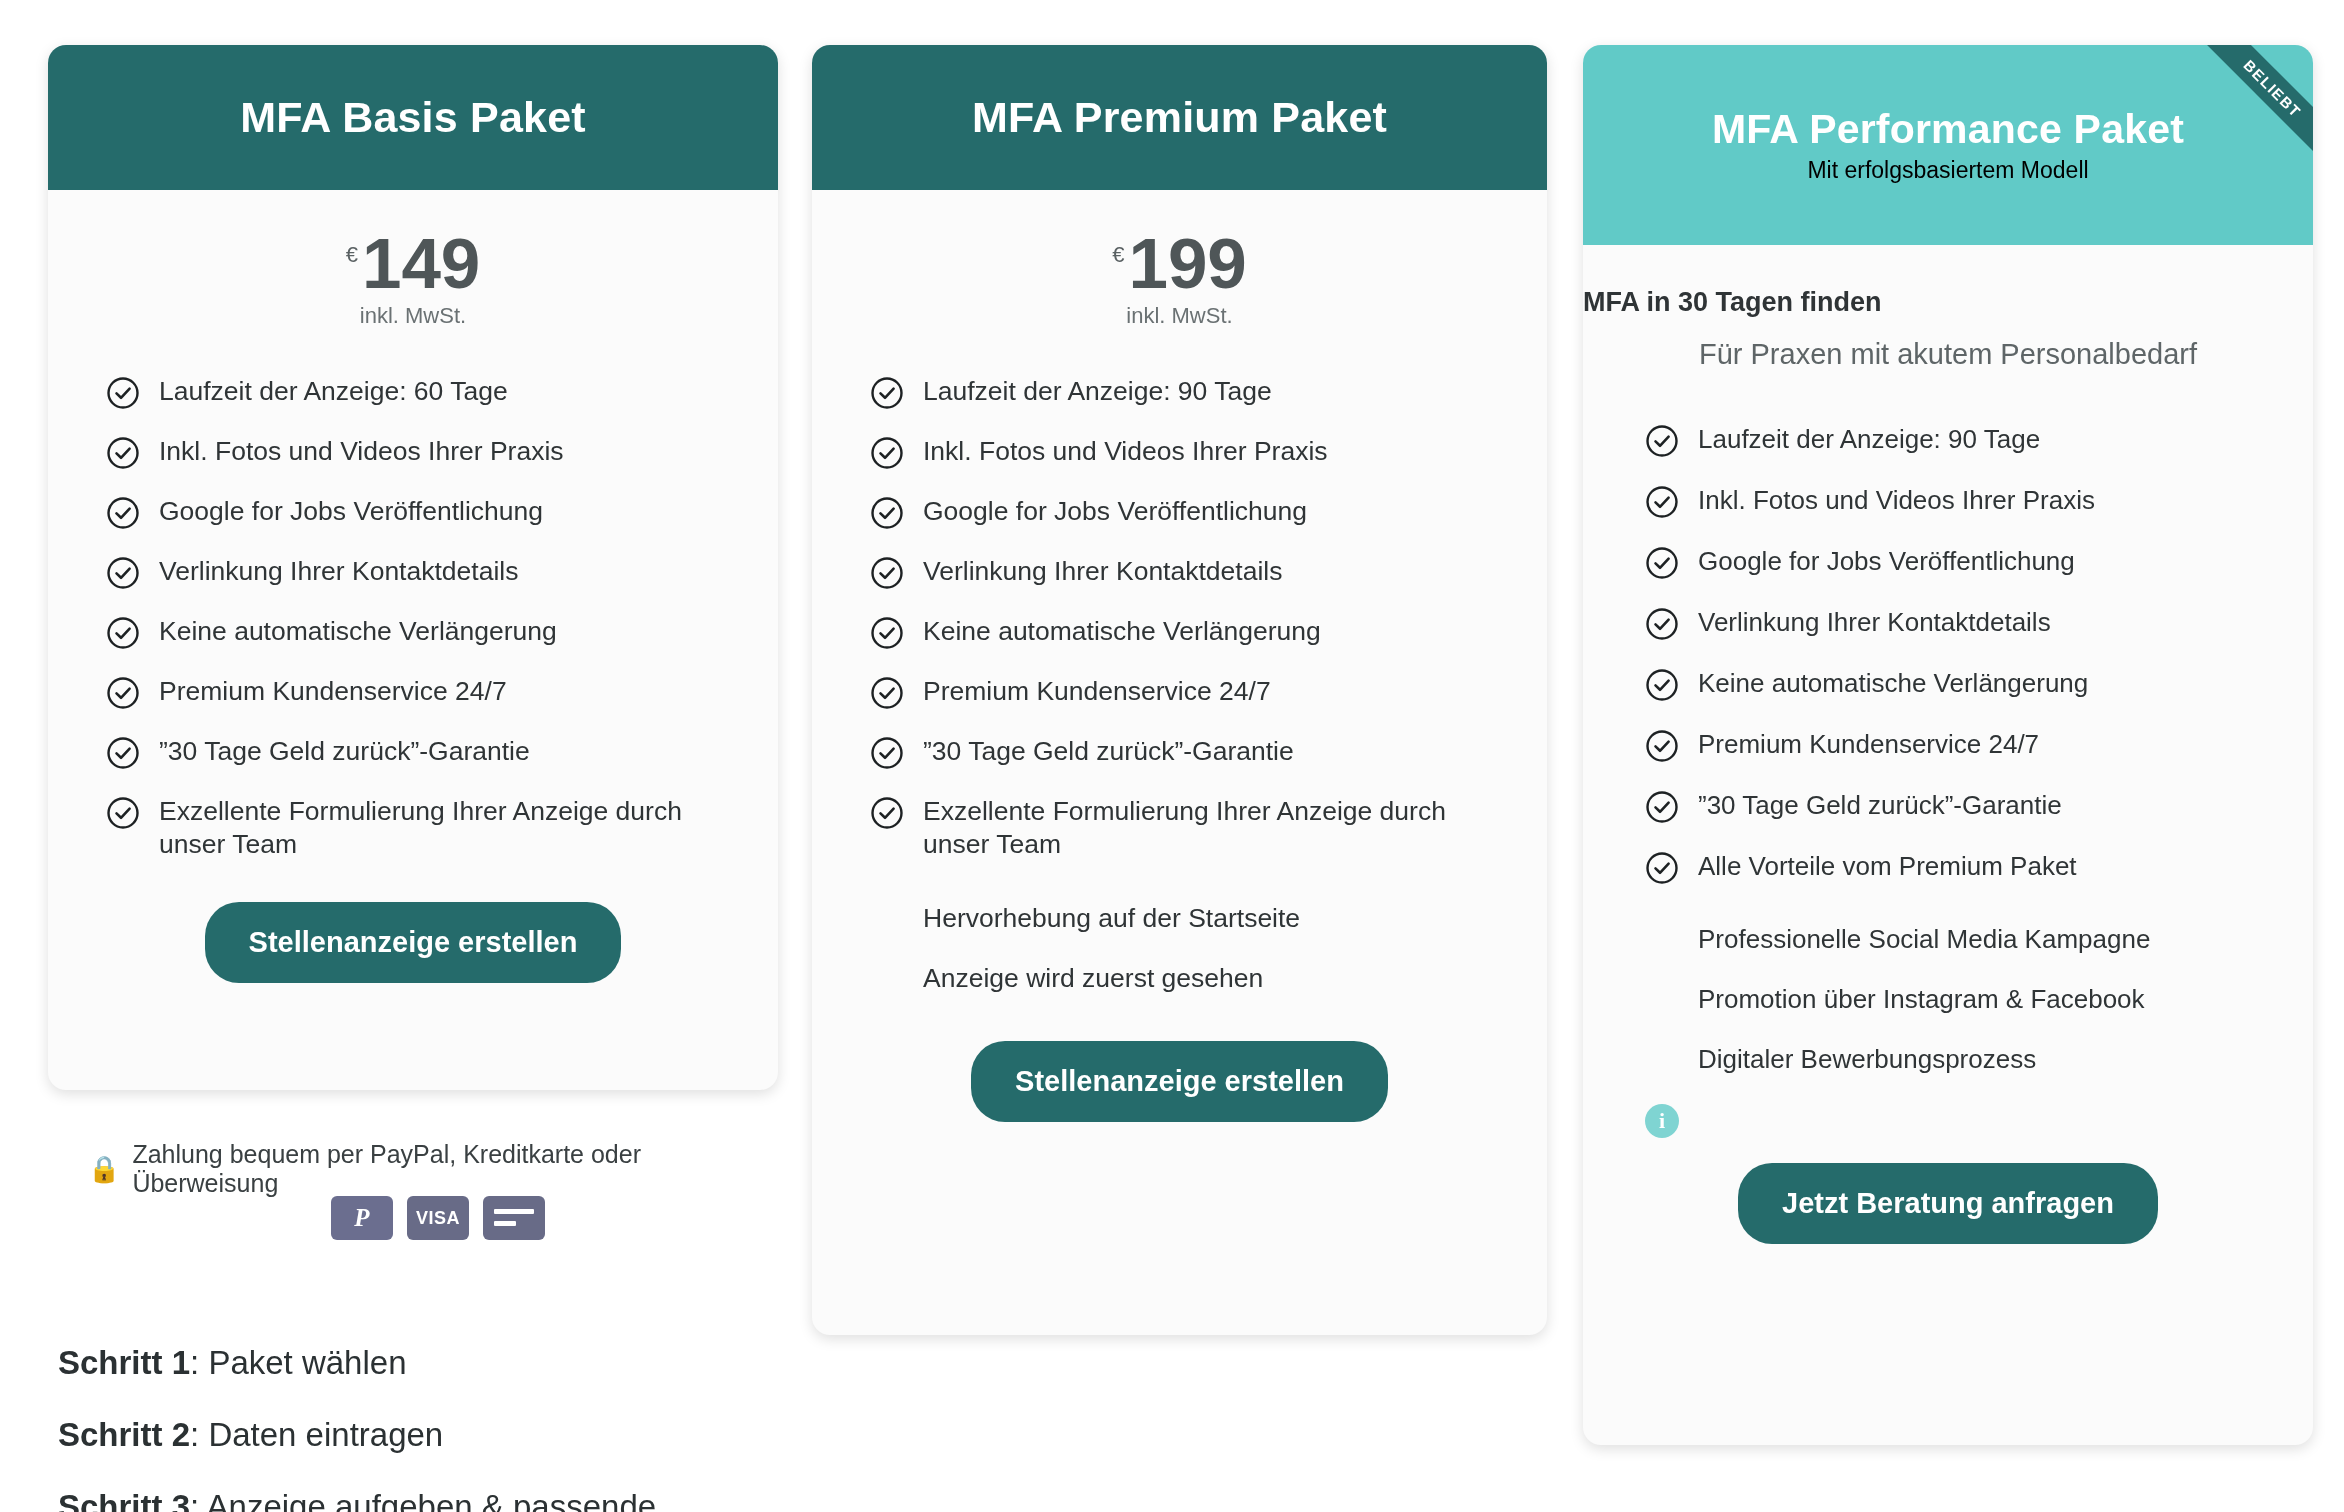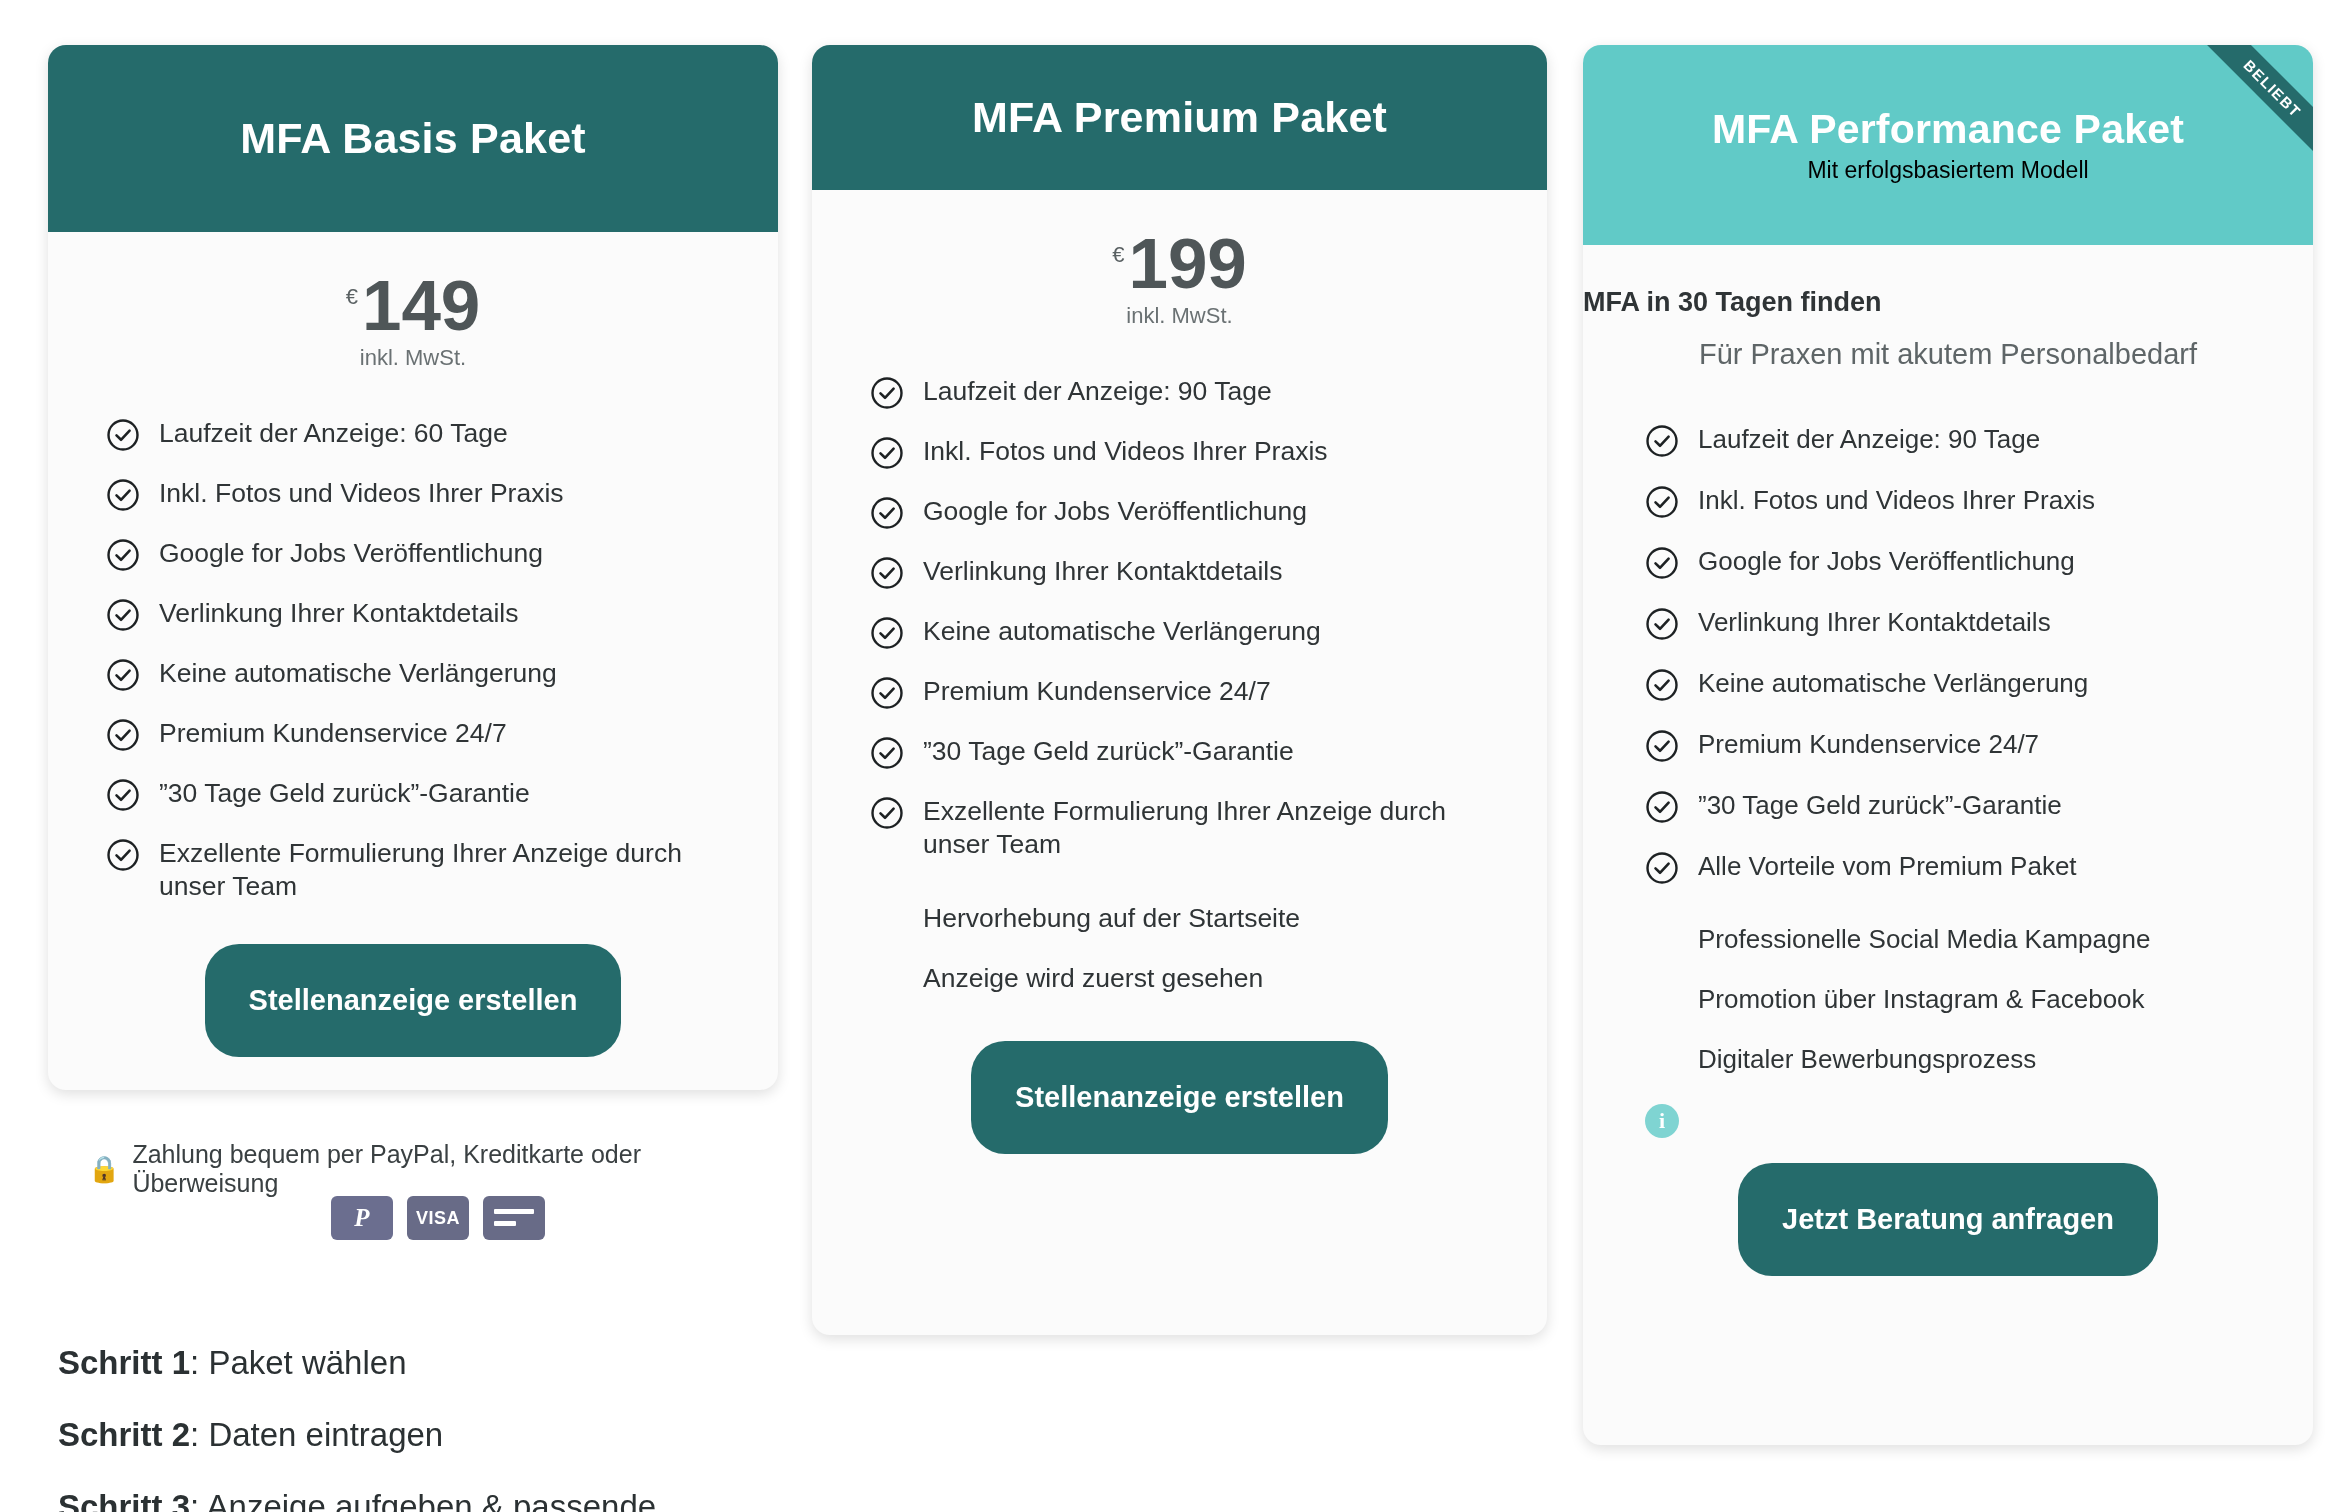--- a/index.html
+++ b/index.html
@@ -137,28 +137,28 @@
   .cta {
     display: block;
     margin: 0 auto;
     border: none;
     border-radius: 34px;
     background: #256b6b;
     color: #ffffff;
     font-family: "Liberation Sans", sans-serif;
     font-size: 29px;
     font-weight: bold;
-    padding: 40px 44px;
+    padding: 24px 44px;
     cursor: pointer;
     white-space: nowrap;
   }
 
   
   #card-basis { left: 48px; top: 45px; width: 730px; height: 1045px; }
-  #card-basis .card-head { height: 187px; }
+  #card-basis .card-head { height: 145px; }
   #card-basis .feature-list { margin: 46px 0 0 0; padding: 0 44px 0 58px; }
   #card-basis .cta-wrap { margin-top: 40px; }
 
   
   #card-premium { left: 812px; top: 45px; width: 735px; height: 1290px; }
   #card-premium .card-head { height: 145px; }
   #card-premium .feature-list { margin: 46px 0 0 0; padding: 0 40px 0 58px; }
   #card-premium .plus-list { margin: 40px 0 0 0; padding: 0 40px 0 58px; }
   #card-premium .cta-wrap { margin-top: 44px; }
 

